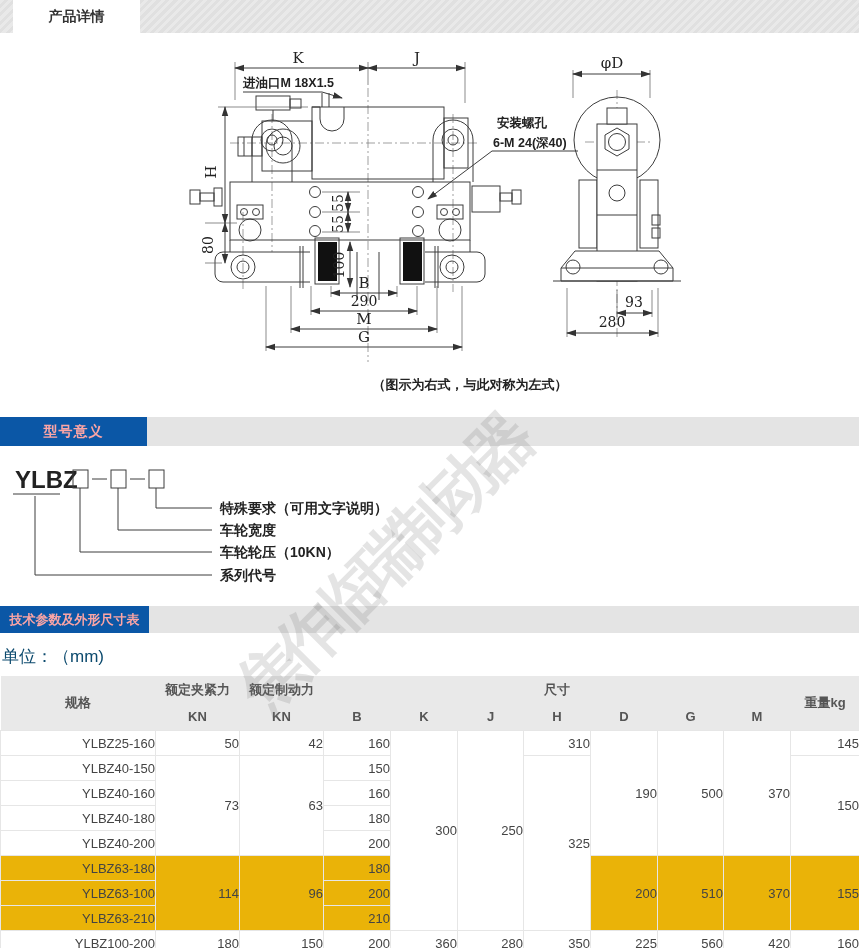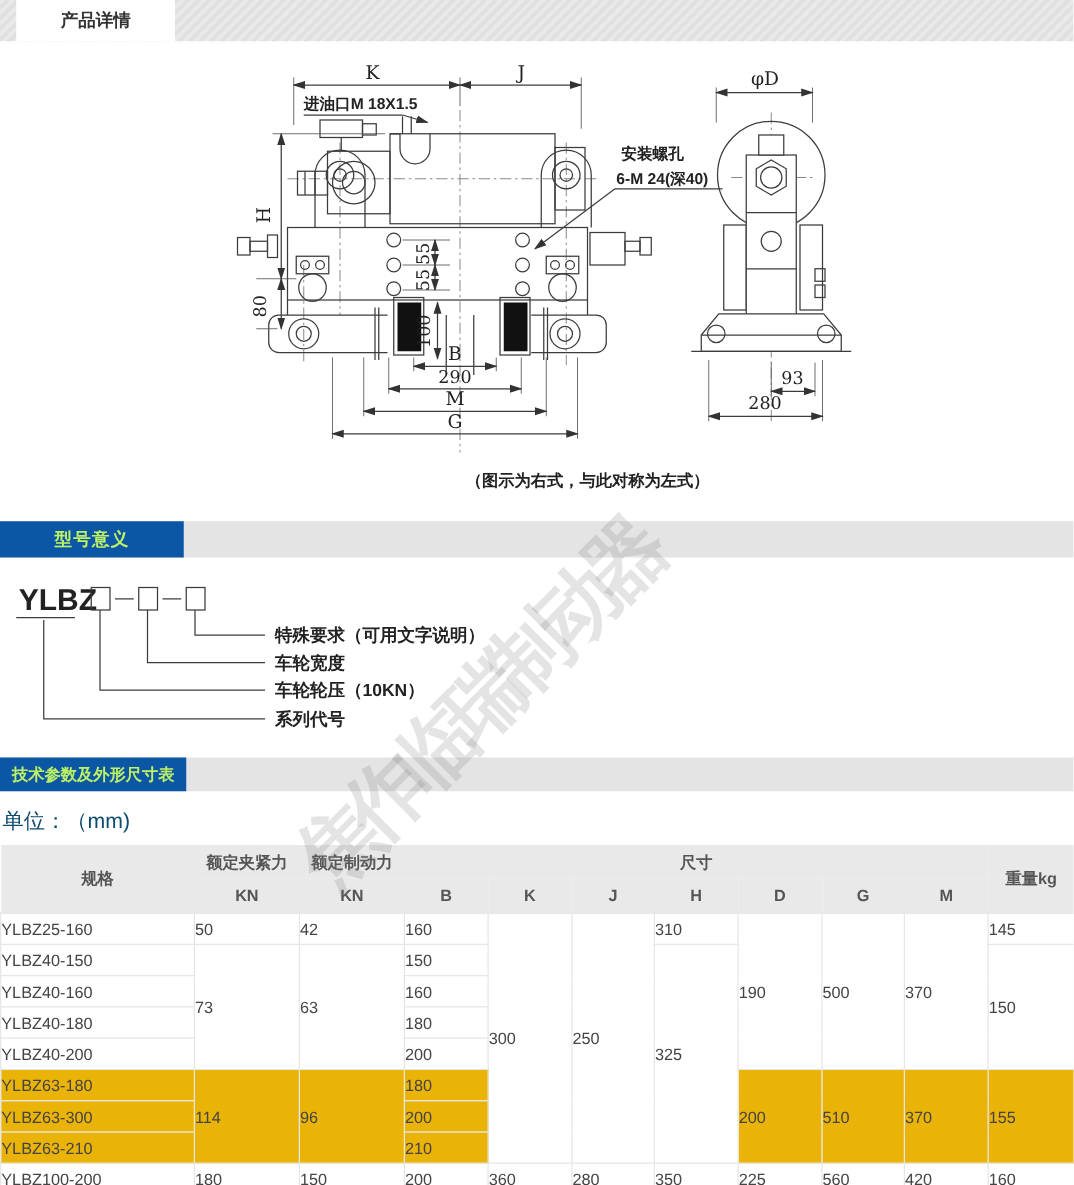--- a/index.html
+++ b/index.html
@@ -19,41 +19,41 @@
   .dim{stroke:#3c3c3c;stroke-width:1;fill:none;}
   .ext{stroke:#5a5a5a;stroke-width:0.7;fill:none;}
   .cl{stroke:#777;stroke-width:0.7;fill:none;stroke-dasharray:9 3 2 3;}
   .dimtxt{font-family:"DejaVu Serif",serif;font-size:14px;fill:#222;}
   .dimtxt2{font-family:"DejaVu Serif",serif;font-size:15px;fill:#222;}
   .cnlbl{font-size:12.5px;font-weight:bold;fill:#222;font-family:"Liberation Sans",sans-serif;}
   .caption{font-size:13px;font-weight:bold;fill:#222;}
 
   
   .secbar{position:absolute;left:0;width:859px;background:#e4e4e4;}
-  .bluetab{position:absolute;left:0;top:0;height:100%;background:#0b57a6;color:#bef264;
+  .bluetab{position:absolute;left:0;top:0;height:100%;background:#0b57a6;color:#fca5a5;
     font-weight:bold;display:flex;align-items:center;justify-content:center;letter-spacing:1px;}
 
   
   .model-svg{position:absolute;left:0;top:455px;}
   .model-code{font-size:24px;font-weight:bold;fill:#222;font-family:"Liberation Sans",sans-serif;}
   .example{position:absolute;left:505px;top:460px;width:350px;}
   .example h4{margin:0 0 16px 0;font-size:15px;color:#333;}
   .example p{margin:0;font-size:14px;color:#555;line-height:26px;}
 
   .watermark{position:absolute;left:218px;top:668px;z-index:5;pointer-events:none;
     font-size:64px;letter-spacing:-10px;font-weight:bold;color:rgba(120,120,120,0.20);
     transform:rotate(-45deg);transform-origin:0 0;white-space:nowrap;}
 
   .unit{position:absolute;left:2px;top:645px;font-size:17px;color:#0c4a6e;}
 
   
   .tblwrap{position:absolute;left:0;top:676px;width:859px;}
   table{border-collapse:collapse;table-layout:fixed;width:859px;font-size:13px;color:#444;}
   thead th{background:#e9e9e9;font-weight:bold;color:#555;height:25px;text-align:center;border:none;}
-  tbody td{border:1px solid #e6e6e6;text-align:left;height:24px;background:#fff;padding:0;}
+  tbody td{border:1px solid #e6e6e6;text-align:right;height:24px;background:#fff;padding:0;}
   tr.g td{background:#eab308;}
   thead{border-bottom:1px solid #d9d9d9;}
 </style>
 </head>
 <body>
 
 <div class="page">
 
   <svg class="draw" width="859" height="412" viewBox="0 0 859 412">
     <defs>
@@ -345,21 +345,21 @@
           <td>YLBZ63-180</td>
           <td rowspan="3">114</td>
           <td rowspan="3">96</td>
           <td>180</td>
           <td rowspan="3">200</td>
           <td rowspan="3">510</td>
           <td rowspan="3">370</td>
           <td rowspan="3">155</td>
         </tr>
         <tr class="g">
-          <td>YLBZ63-300</td>
+          <td>YLBZ63-100</td>
           <td>200</td>
         </tr>
         <tr class="g">
           <td>YLBZ63-210</td>
           <td>210</td>
         </tr>
         <tr>
           <td>YLBZ100-200</td>
           <td>180</td>
           <td>150</td>

